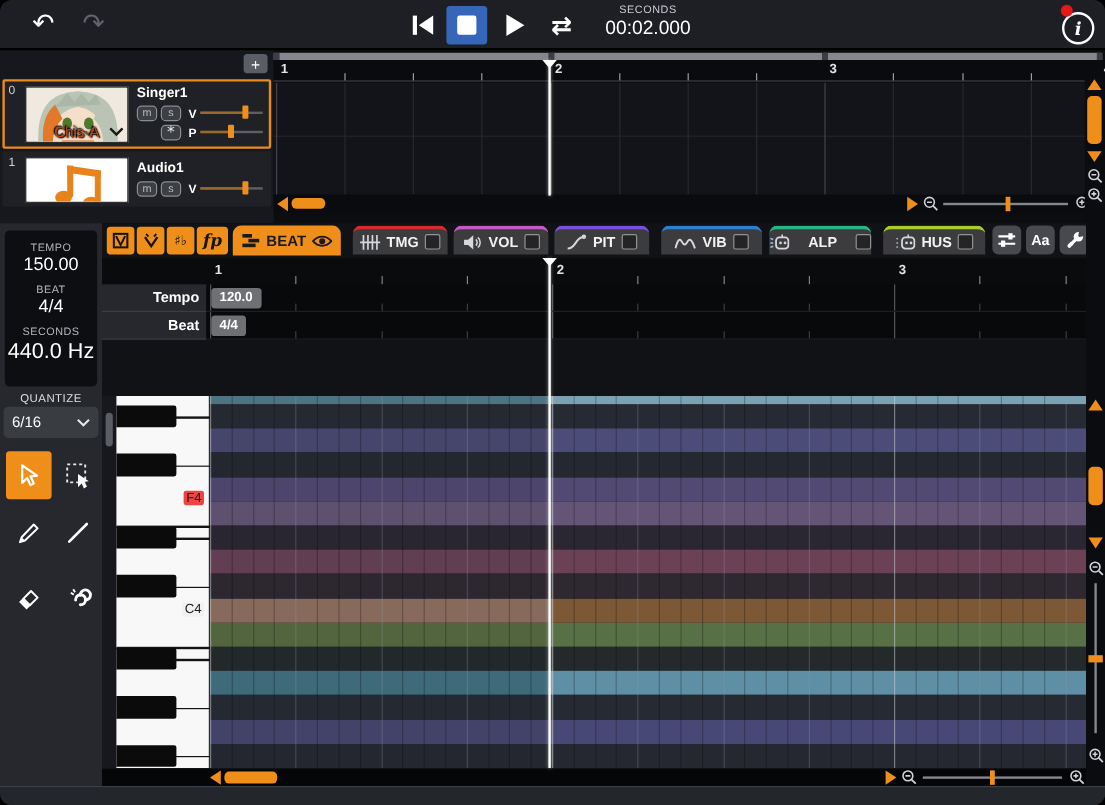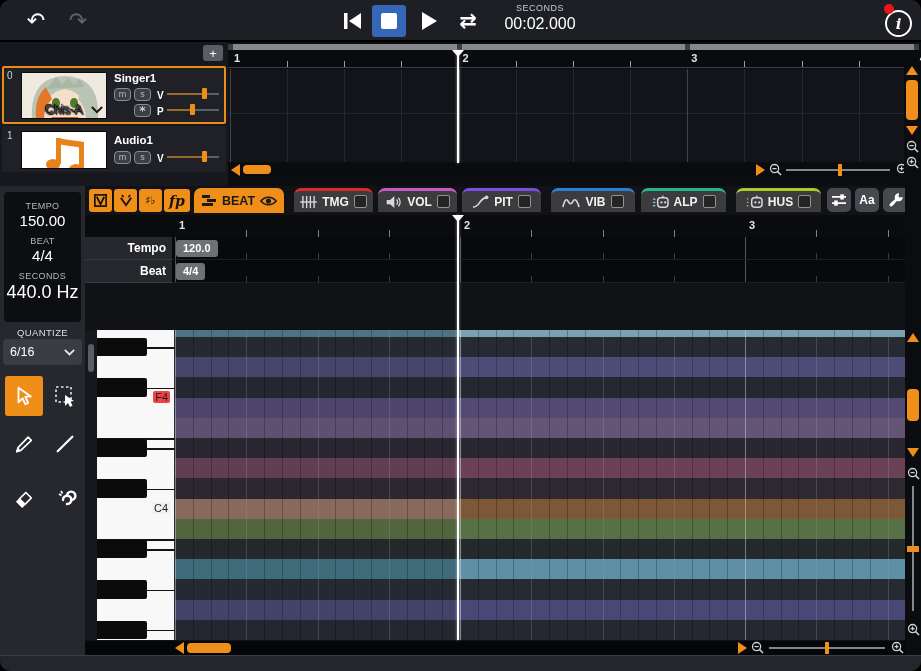--- a/index.html
+++ b/index.html
@@ -26,21 +26,21 @@
   
   .trackarea{left:0;top:42px;width:921px;height:144px;background:#0c0d10;}
   .trackpanel{left:0;top:0;width:228px;height:144px;background:#17181d;}
   .addbtn{right:5px;top:3px;width:20px;height:16px;background:#5a5d63;border-radius:3px;color:#fff;
           font-size:13px;display:flex;align-items:center;justify-content:center;line-height:1;}
   .trk{left:2px;width:224px;background:#1f2126;border-radius:2px;}
   .trk0{top:24px;height:58px;border:2px solid #ea8c1c;}
   .trk1{top:84px;height:46px;border:2px solid #1f2126;}
   .trkidx{font-size:10px;color:#cfd3d8;}
   .avatar{overflow:hidden;border:1px solid #0a0a0a;background:#e8e2d6;}
-  .avname{position:absolute;left:0;bottom:1px;width:100%;text-align:center;color:#404040;font-size:12.5px;
+  .avname{position:absolute;left:0;bottom:1px;width:100%;text-align:center;color:#c2410c;font-size:12.5px;
           text-shadow:0 0 2px #000,1px 1px 1px #000,-1px -1px 1px #000;}
   .trkname{font-size:11.5px;font-weight:bold;color:#fff;}
   .msbtn{width:17px;height:13px;background:#3c3f44;border:1.5px solid #8a8d92;border-radius:4px;color:#b9bcc1;
          font-size:9px;display:flex;align-items:center;justify-content:center;line-height:1;}
   .vplab{font-size:10px;font-weight:bold;color:#fff;}
   .slider{height:13px;}
   .sl-line{position:absolute;left:0;top:6px;width:100%;height:2px;background:#5c5f65;}
   .sl-fill{position:absolute;left:0;top:6px;height:2px;background:#9a6a2a;}
   .sl-handle{position:absolute;top:1px;width:5px;height:11px;background:#ef8f1a;border-radius:1px;}
 
@@ -418,21 +418,21 @@
           <span>PIT</span>
           <span class="chk"></span>
         </div>
         <div class="ptab" id="ptab-4" style="left: 466px; width: 84px; border-top-color: rgb(45, 127, 212);">
           <svg width="18" height="14" viewBox="0 0 20 15">
             <path d="M1 13 Q4 1 7 7 Q9.5 12 12 7 Q15 1 19 13" fill="none" stroke="#d5d8dc" stroke-width="1.8"></path>
           </svg>
           <span>VIB</span>
           <span class="chk"></span>
         </div>
-        <div class="ptab" id="ptab-5" style="left: 556px; width: 85px; border-top-color: rgb(39, 181, 132);">
+        <div class="ptab" id="ptab-5" style="left: 556px; width: 85px; border-top-color: rgb(39, 181, 132); justify-content: space-between;">
           <svg width="17" height="15" viewBox="0 0 18 16">
             <rect x="6" y="4" width="11" height="10" rx="3" fill="none" stroke="#d5d8dc" stroke-width="1.6"></rect>
             <circle cx="10" cy="9" r="1.2" fill="#d5d8dc"></circle>
               <circle cx="14" cy="9" r="1.2" fill="#d5d8dc"></circle>
             <line x1="11.5" y1="4" x2="11.5" y2="1.5" stroke="#d5d8dc" stroke-width="1.4"></line>
             <g stroke="#9fc4e8" stroke-width="1.3">
                 <line x1="1" y1="5" x2="3.5" y2="6"></line>
                 <line x1="1" y1="9" x2="3.5" y2="9"></line>
                 <line x1="1" y1="13" x2="3.5" y2="12"></line>
               </g>
@@ -527,21 +527,21 @@
 
       <div class="abs pianoroll">
         <div class="abs kb-gutter">
           <div class="abs" style="left:3px;top:14px;width:6px;height:28px;background:#5a5d63;border-radius:3px;"></div>
         </div>
         <div class="abs kb" id="kb">
             <div style="left: 0px; top: 8px; width: 50px; height: 18.2px; background: rgb(11, 11, 11); border-radius: 0px 2px 2px 0px; position: absolute;"></div>
             <div style="left: 49px; top: 17.1px; width: 29px; height: 1.5px; background: rgb(20, 20, 20); position: absolute;"></div>
             <div style="left: 0px; top: 48.4px; width: 50px; height: 18.2px; background: rgb(11, 11, 11); border-radius: 0px 2px 2px 0px; position: absolute;"></div>
             <div style="left: 49px; top: 57.5px; width: 29px; height: 1.5px; background: rgb(20, 20, 20); position: absolute;"></div>
-            <div style="right: 4px; top: 61px; font-size: 11px; color: rgb(28, 28, 28); background: #ef4444; border-radius: 2px; padding: 0px 2px; position: absolute;">F4</div>
+            <div style="right: 4px; top: 79px; font-size: 11px; color: rgb(28, 28, 28); background: #ef4444; border-radius: 2px; padding: 0px 2px; position: absolute;">F4</div>
             <div style="left: 0px; top: 108px; width: 78px; height: 1.5px; background: rgb(20, 20, 20); position: absolute;"></div>
             <div style="left: 0px; top: 109px; width: 50px; height: 18.2px; background: rgb(11, 11, 11); border-radius: 0px 2px 2px 0px; position: absolute;"></div>
             <div style="left: 49px; top: 118.1px; width: 29px; height: 1.5px; background: rgb(20, 20, 20); position: absolute;"></div>
             <div style="left: 0px; top: 149.4px; width: 50px; height: 18.2px; background: rgb(11, 11, 11); border-radius: 0px 2px 2px 0px; position: absolute;"></div>
             <div style="left: 49px; top: 158.5px; width: 29px; height: 1.5px; background: rgb(20, 20, 20); position: absolute;"></div>
             <div style="right: 4px; top: 171.7px; font-size: 11px; color: rgb(28, 28, 28); background: rgb(241, 241, 241); border-radius: 2px; padding: 0px 2px; position: absolute;">C4</div>
             <div style="left: 0px; top: 209px; width: 78px; height: 1.5px; background: rgb(20, 20, 20); position: absolute;"></div>
             <div style="left: 0px; top: 210px; width: 50px; height: 18.2px; background: rgb(11, 11, 11); border-radius: 0px 2px 2px 0px; position: absolute;"></div>
             <div style="left: 49px; top: 219.1px; width: 29px; height: 1.5px; background: rgb(20, 20, 20); position: absolute;"></div>
             <div style="left: 0px; top: 250.4px; width: 50px; height: 18.2px; background: rgb(11, 11, 11); border-radius: 0px 2px 2px 0px; position: absolute;"></div>

